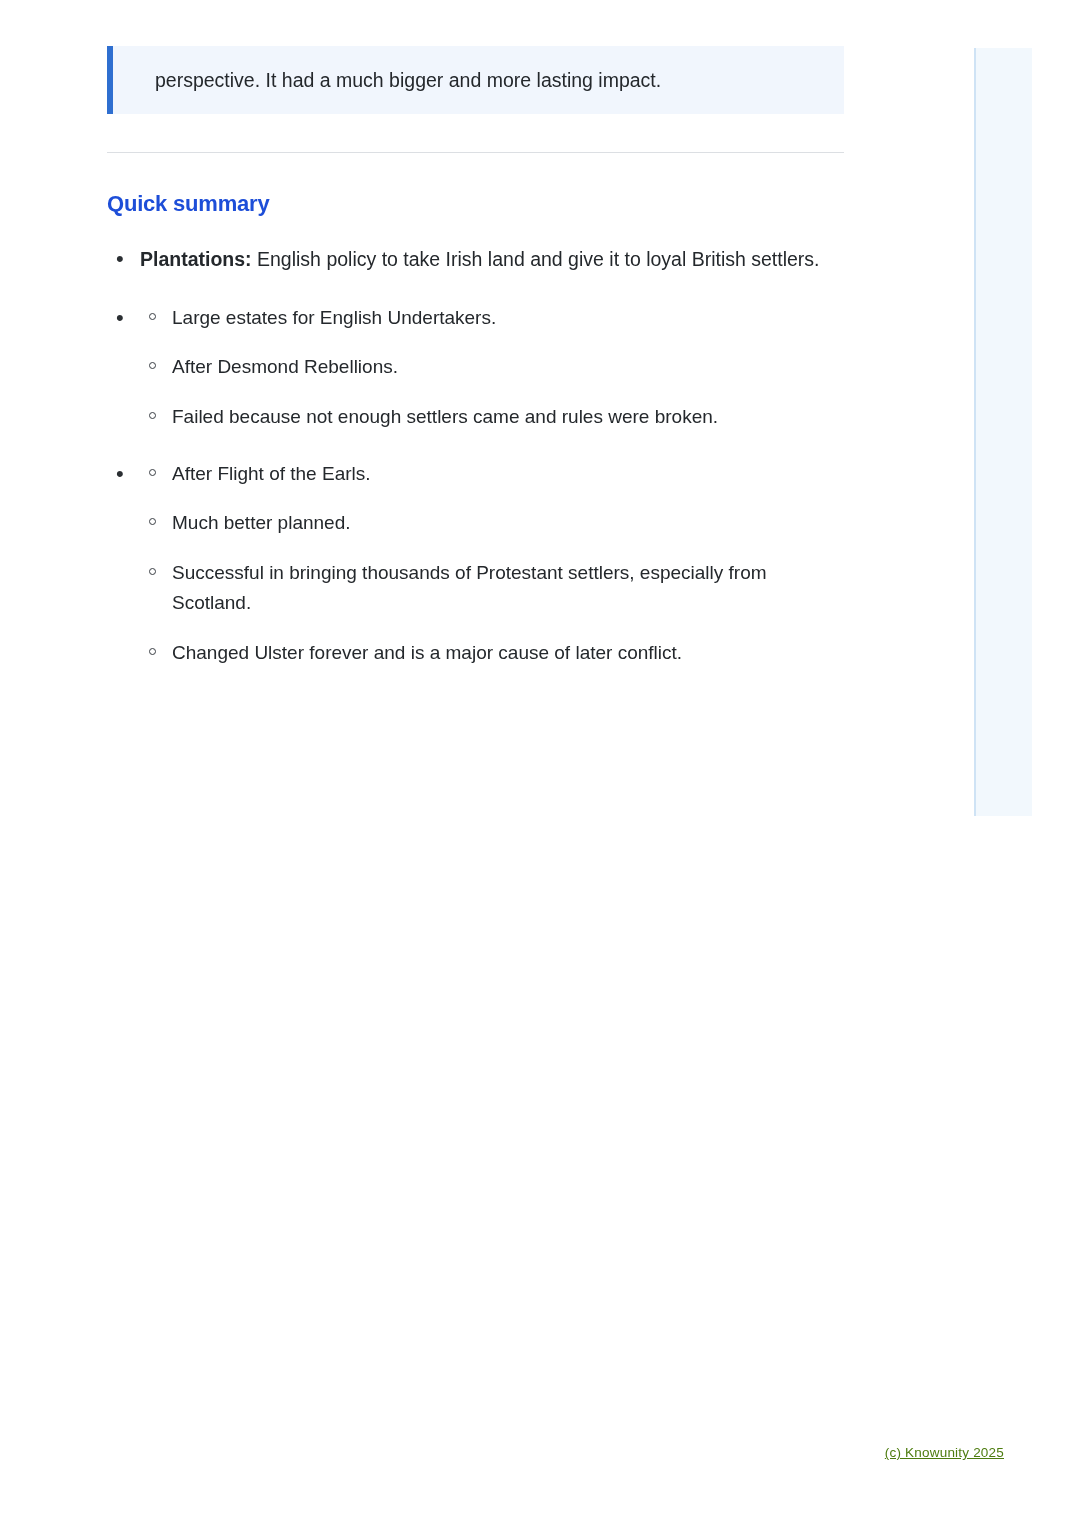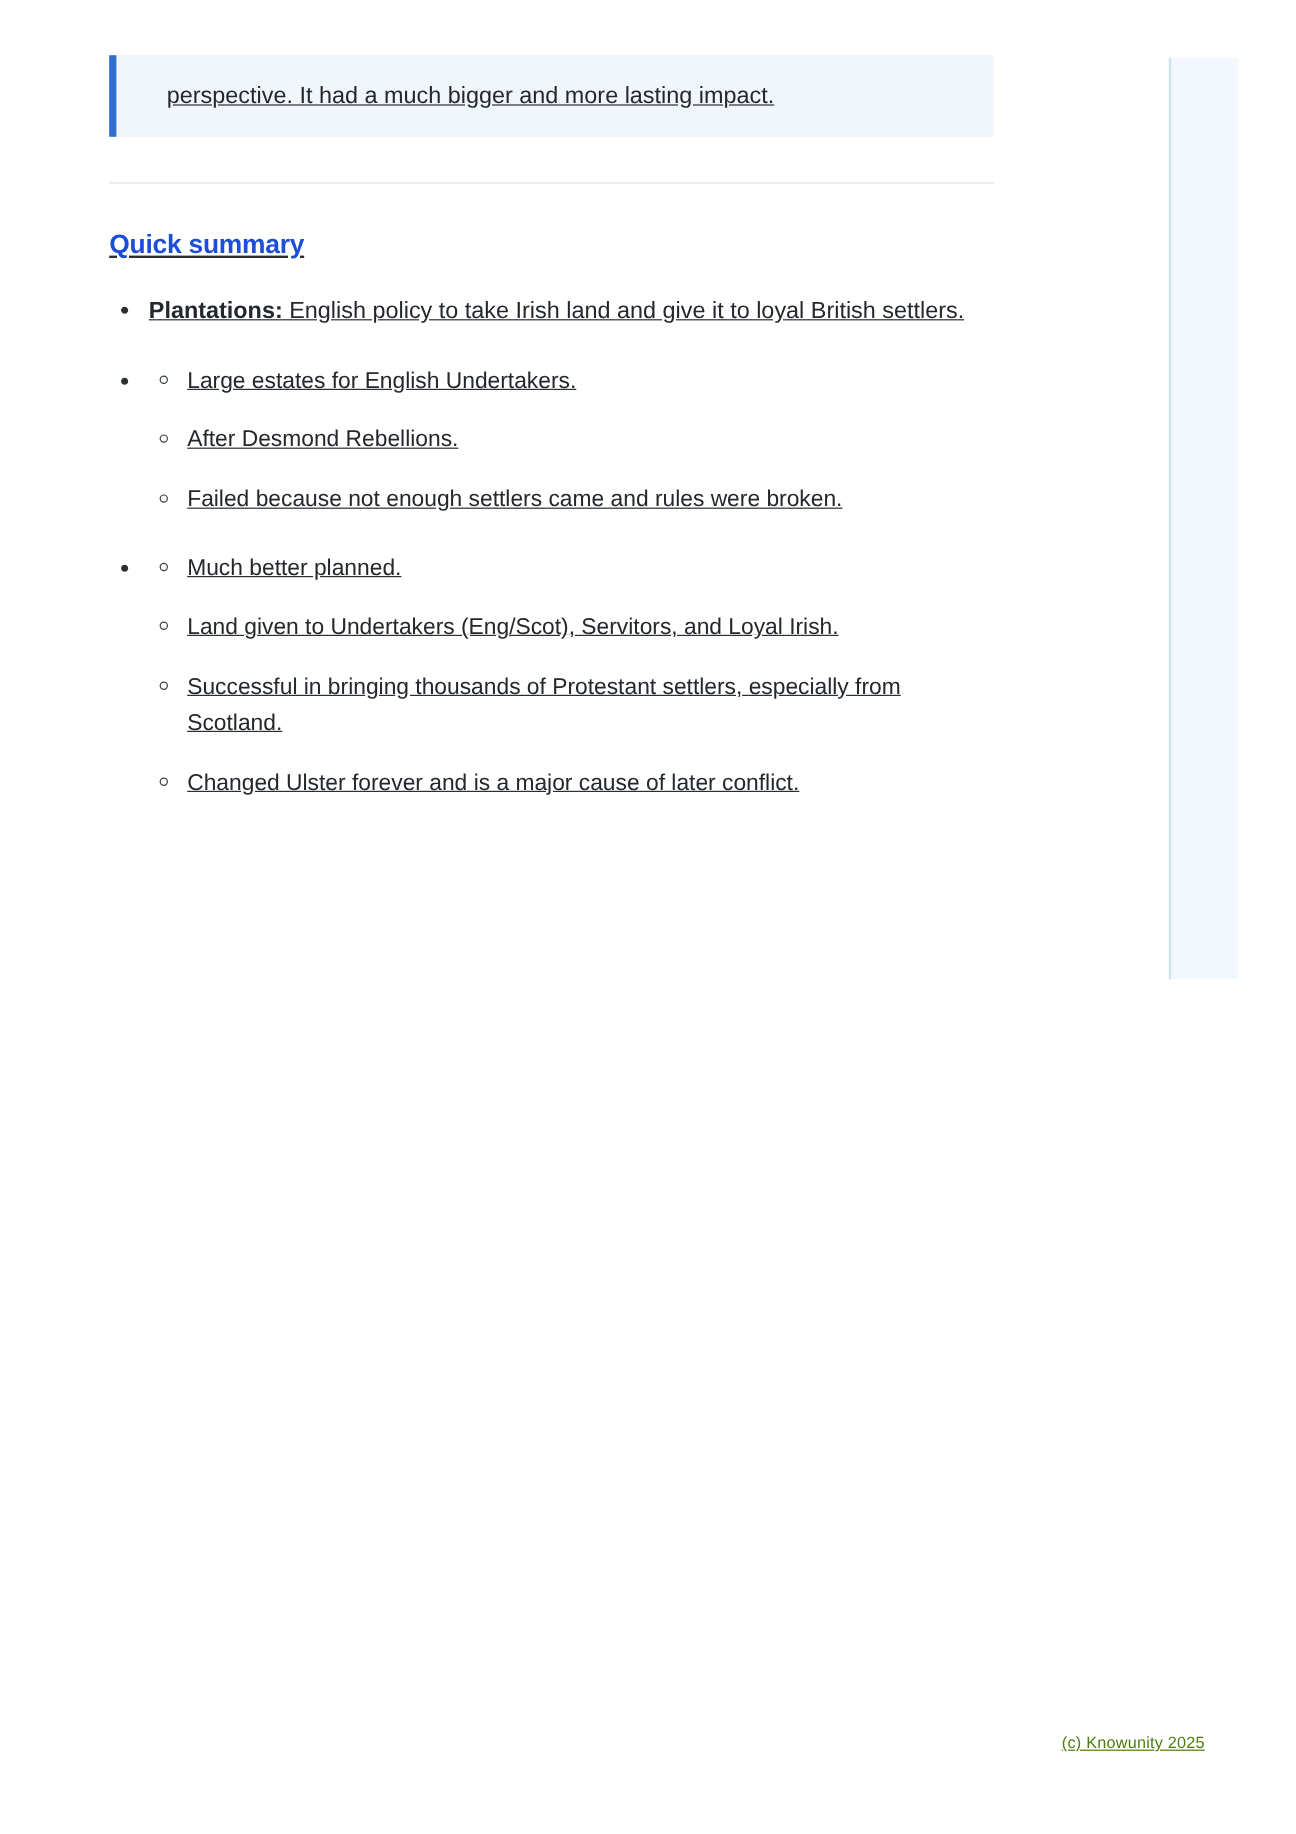--- a/index.html
+++ b/index.html
@@ -22,24 +22,23 @@
     top: 48px;
     right: 48px;
     width: 56px;
     height: 768px;
     background: #f2f8fd;
     border-left: 2px solid #cfe3f5;
   }
 
   .page {
     position: absolute;
-    left: 91px;
+    left: 107px;
     top: 46px;
     width: 737px;
-    text-decoration: underline;
   }
 
   
   .callout {
     background: #f1f6fd;
     border-left: 6px solid #2f6fd0;
     padding: 20px 24px 20px 42px;
     box-sizing: border-box;
     width: 737px;
   }
@@ -164,24 +163,24 @@
         </li>
         <li class="subitem">
           <div class="subitem-text">Failed because not enough settlers came and rules were broken.</div>
         </li>
       </ul>
     </li>
 
     <li class="item">
       <ul class="lvl2">
         <li class="subitem">
-          <div class="subitem-text">Much better planned.</div>
+          <div class="subitem-text">After Flight of the Earls.</div>
         </li>
         <li class="subitem">
-          <div class="subitem-text">Land given to Undertakers (Eng/Scot), Servitors, and Loyal Irish.</div>
+          <div class="subitem-text">Much better planned.</div>
         </li>
         <li class="subitem">
           <div class="subitem-text">Successful in bringing thousands of Protestant settlers, especially from Scotland.</div>
         </li>
         <li class="subitem">
           <div class="subitem-text">Changed Ulster forever and is a major cause of later conflict.</div>
         </li>
       </ul>
     </li>
 

